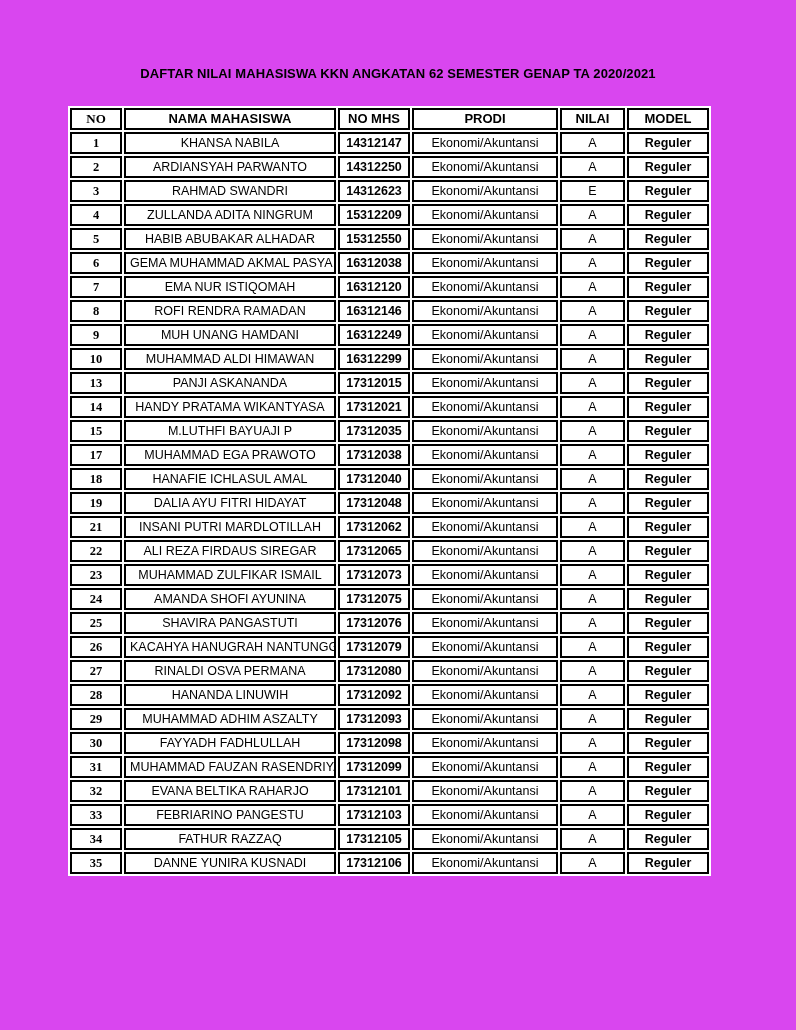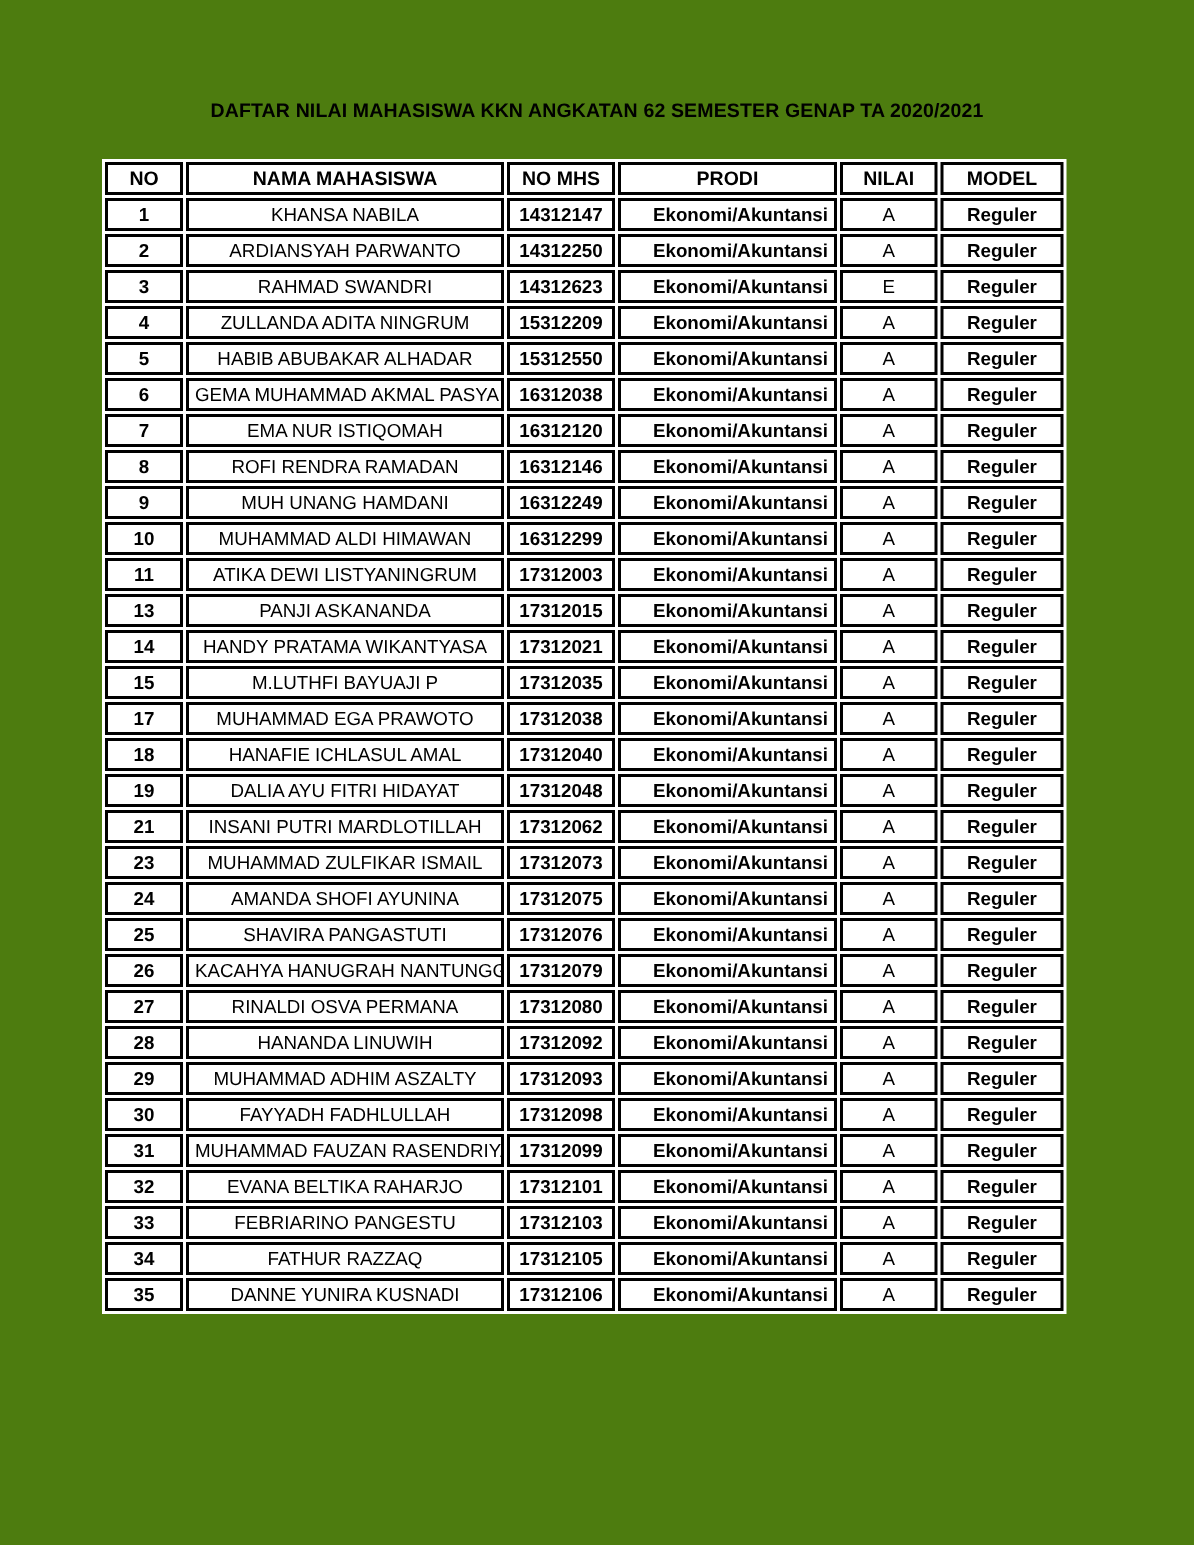--- a/index.html
+++ b/index.html
@@ -6,21 +6,21 @@
   html, body {
     width: 796px;
     background: #ffffff;
     font-family: "Liberation Sans", "DejaVu Sans", sans-serif;
     color: #000000;
   }
   .page {
     position: relative;
     width: 796px;
     height: 1030px;
-    background: #4d7c0f;
+    background: #d946ef;
     overflow: hidden;
   }
   .doc-title {
     margin-top: 66px;
     text-align: center;
     font-size: 13px;
     font-weight: bold;
     letter-spacing: 0.1px;
     color: #000000;
   }
@@ -42,24 +42,24 @@
     overflow: hidden;
     white-space: nowrap;
     background: #ffffff;
   }
   table.grades th {
     font-weight: bold;
     text-align: center;
     font-size: 13px;
   }
   
-  .col-no     { width: 52px;  text-align: center; font-weight: bold; }
+  .col-no     { width: 52px;  text-align: center; font-weight: bold; font-family: Liberation Serif, serif; }
   .col-nama   { width: 212px; text-align: center;   font-weight: normal; }
   .col-no_mhs { width: 72px;  text-align: center; font-weight: bold; }
-  .col-prodi  { width: 146px; text-align: right;   font-weight: bold; }
+  .col-prodi  { width: 146px; text-align: center;   font-weight: normal; }
   .col-nilai  { width: 65px;  text-align: center; font-weight: normal; }
   .col-model  { width: 82px;  text-align: center; font-weight: bold; margin-left: 30px; }
   
   th.col-no, th.col-nama, th.col-no_mhs, th.col-prodi, th.col-nilai, th.col-model {
     text-align: center;
     font-weight: bold;
   }
 </style>
 </head>
 <body>
@@ -153,28 +153,20 @@
         </tr>
         <tr>
           <td class="col-no">10</td>
           <td class="col-nama">MUHAMMAD ALDI HIMAWAN</td>
           <td class="col-no_mhs">16312299</td>
           <td class="col-prodi">Ekonomi/Akuntansi</td>
           <td class="col-nilai">A</td>
           <td class="col-model">Reguler</td>
         </tr>
         <tr>
-          <td class="col-no">11</td>
-          <td class="col-nama">ATIKA DEWI LISTYANINGRUM</td>
-          <td class="col-no_mhs">17312003</td>
-          <td class="col-prodi">Ekonomi/Akuntansi</td>
-          <td class="col-nilai">A</td>
-          <td class="col-model">Reguler</td>
-        </tr>
-        <tr>
           <td class="col-no">13</td>
           <td class="col-nama">PANJI ASKANANDA</td>
           <td class="col-no_mhs">17312015</td>
           <td class="col-prodi">Ekonomi/Akuntansi</td>
           <td class="col-nilai">A</td>
           <td class="col-model">Reguler</td>
         </tr>
         <tr>
           <td class="col-no">14</td>
           <td class="col-nama">HANDY PRATAMA WIKANTYASA</td>
@@ -212,20 +204,28 @@
           <td class="col-nama">DALIA AYU FITRI HIDAYAT</td>
           <td class="col-no_mhs">17312048</td>
           <td class="col-prodi">Ekonomi/Akuntansi</td>
           <td class="col-nilai">A</td>
           <td class="col-model">Reguler</td>
         </tr>
         <tr>
           <td class="col-no">21</td>
           <td class="col-nama">INSANI PUTRI MARDLOTILLAH</td>
           <td class="col-no_mhs">17312062</td>
+          <td class="col-prodi">Ekonomi/Akuntansi</td>
+          <td class="col-nilai">A</td>
+          <td class="col-model">Reguler</td>
+        </tr>
+        <tr>
+          <td class="col-no">22</td>
+          <td class="col-nama">ALI REZA FIRDAUS SIREGAR</td>
+          <td class="col-no_mhs">17312065</td>
           <td class="col-prodi">Ekonomi/Akuntansi</td>
           <td class="col-nilai">A</td>
           <td class="col-model">Reguler</td>
         </tr>
         <tr>
           <td class="col-no">23</td>
           <td class="col-nama">MUHAMMAD ZULFIKAR ISMAIL</td>
           <td class="col-no_mhs">17312073</td>
           <td class="col-prodi">Ekonomi/Akuntansi</td>
           <td class="col-nilai">A</td>

